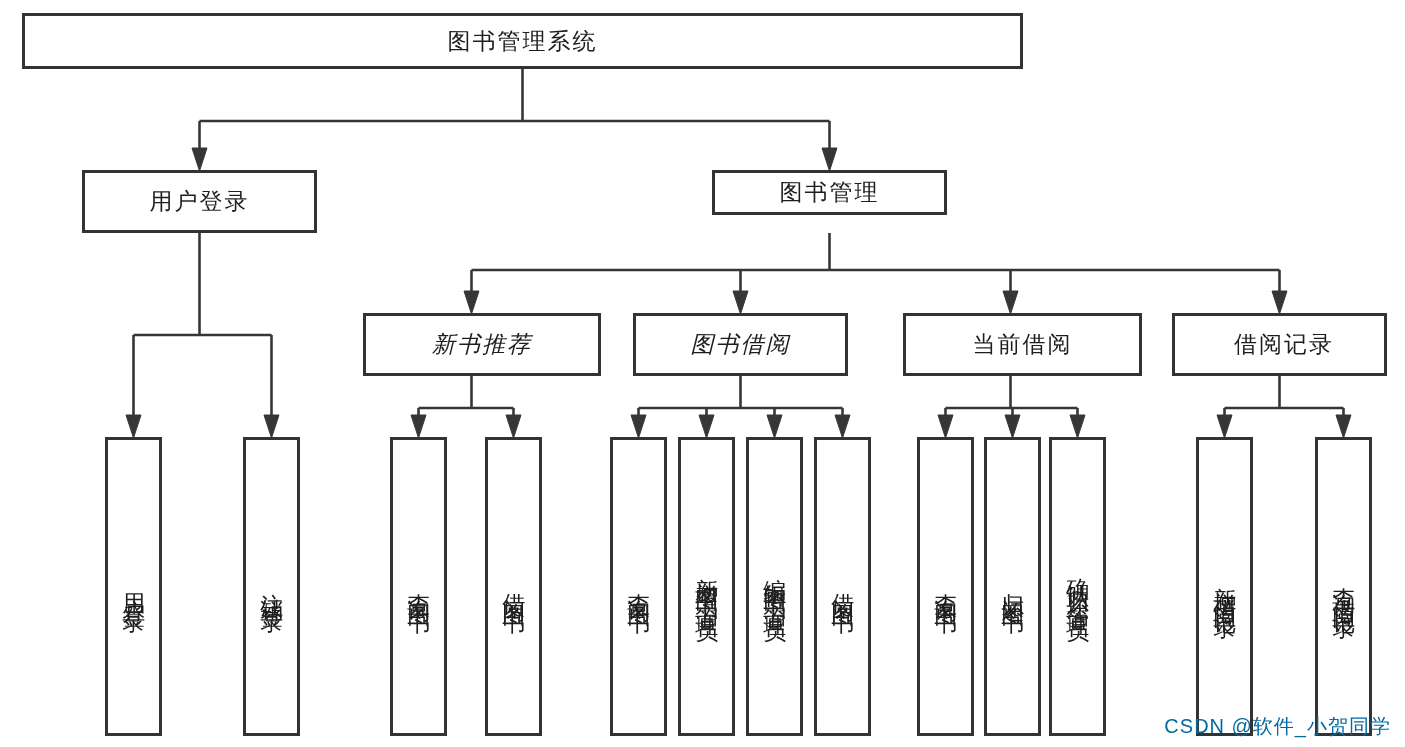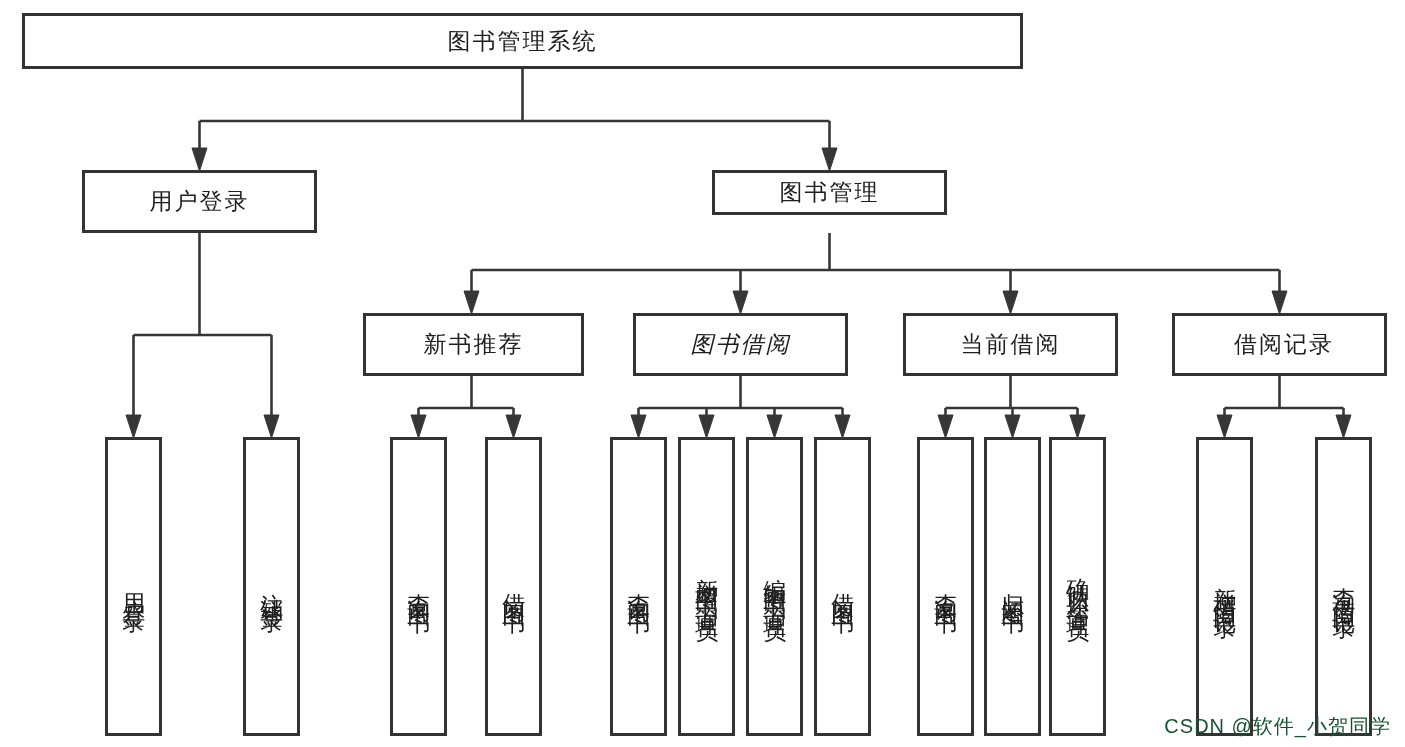--- a/index.html
+++ b/index.html
@@ -28,21 +28,21 @@
   .vnode{
     writing-mode:vertical-rl;
     text-orientation:mixed;
     letter-spacing:6px;
     line-height:1.1;
     white-space:normal;
   }
   #watermark{
     position:absolute;
     right:14px;bottom:7px;
-    color:#14532d;
+    color:#0369a1;
     font-size:20px;
     letter-spacing:1px;
     pointer-events:none;
   }
 </style>
 </head>
 <body>
 
 <div id="page">
 
@@ -99,23 +99,23 @@
       <polygon points="1217,415 1232,415 1224.5,438"></polygon>
       <line x1="1343.5" y1="408" x2="1343.5" y2="431"></line>
       <polygon points="1336,415 1351,415 1343.5,438"></polygon>
     </svg>
 
   <div class="node" style="left:22px;top:13px;width:1001px;height:56px;">图书管理系统</div>
 
   <div class="node" style="left:82px;top:170px;width:235px;height:63px;">用户登录</div>
   <div class="node" style="left:712px;top:170px;width:235px;height:45px;">图书管理</div>
 
-  <div class="node" style="left:363px;top:313px;width:221px;height:63px;">新书推荐</div>
+  <div class="node" style="left:363px;top:313px;width:238px;height:63px;font-style:italic;">新书推荐</div>
   <div class="node" style="left:633px;top:313px;width:215px;height:63px;font-style:italic;">图书借阅</div>
-  <div class="node" style="left:903px;top:313px;width:215px;height:63px;">当前借阅</div>
+  <div class="node" style="left:903px;top:313px;width:239px;height:63px;">当前借阅</div>
   <div class="node" style="left:1172px;top:313px;width:215px;height:63px;padding-left:9px;">借阅记录</div>
 
   <div class="node vnode" style="left:105px;top:437px;width:57px;height:299px;">用户登录</div>
   <div class="node vnode" style="left:243px;top:437px;width:57px;height:299px;">注销登录</div>
 
   <div class="node vnode" style="left:390px;top:437px;width:57px;height:299px;">查询图书</div>
   <div class="node vnode" style="left:485px;top:437px;width:57px;height:299px;">借阅图书</div>
 
   <div class="node vnode" style="left:610px;top:437px;width:57px;height:299px;">查询图书</div>
   <div class="node vnode" style="left:678px;top:437px;width:57px;height:299px;">新增图书（管理员）</div>

